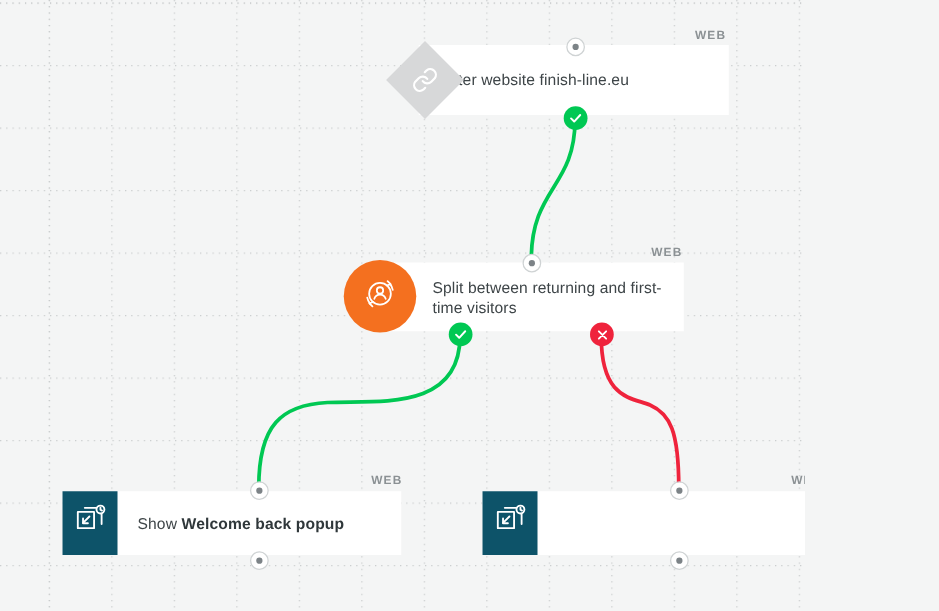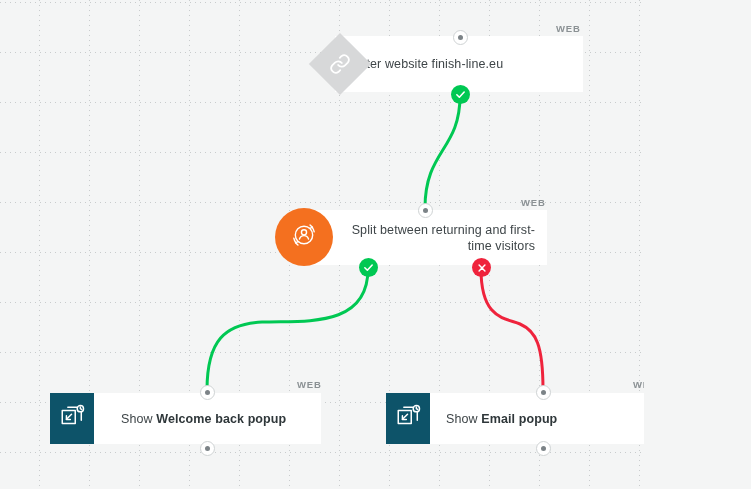--- a/index.html
+++ b/index.html
@@ -203,21 +203,21 @@
       </svg>
     </span>
   </div>
   <div class="dot" style="left:453px; top:30px;"></div>
   <div class="badge badge-yes" style="left:451px; top:85px;">
     <svg width="11" height="11" viewBox="0 0 24 24" fill="none" stroke="#ffffff" stroke-width="3.4" stroke-linecap="round" stroke-linejoin="round">
       <path d="M4 12.5 L9.5 18 L20 6.5"></path>
     </svg>
   </div>
 
-  <div class="card" style="left:300px; top:210px; width:247px; height:55px;text-align:right;">
+  <div class="card" style="left:300px; top:210px; width:247px; height:55px;">
     <div class="card-body" style="padding-left:46px;">
       <div class="card-label" style="max-width:190px;">Split between returning and first-time visitors</div>
     </div>
   </div>
   <div class="circle-icon" style="left:275px; top:208px;">
     <span>
       <svg width="34" height="34" viewBox="0 0 36 36" fill="none" stroke="#ffffff" stroke-width="1.5" stroke-linecap="round" stroke-linejoin="round">
         <circle cx="18" cy="18" r="9.2"></circle>
         <circle cx="18" cy="15.2" r="2.7"></circle>
         <path d="M13.2 22.3 a5 5 0 0 1 9.6 0"></path>
@@ -233,21 +233,21 @@
     <svg width="11" height="11" viewBox="0 0 24 24" fill="none" stroke="#ffffff" stroke-width="3.4" stroke-linecap="round" stroke-linejoin="round">
       <path d="M4 12.5 L9.5 18 L20 6.5"></path>
     </svg>
   </div>
   <div class="badge badge-no" style="left:472px; top:258px;">
     <svg width="10" height="10" viewBox="0 0 24 24" fill="none" stroke="#ffffff" stroke-width="3.6" stroke-linecap="round" stroke-linejoin="round">
       <path d="M5 5 L19 19 M19 5 L5 19"></path>
     </svg>
   </div>
 
-  <div class="card" style="left:50px; top:393px; width:271px; height:51px;gap:11px;">
+  <div class="card" style="left:50px; top:393px; width:271px; height:51px;">
     <div class="card-icon sq-icon">
       <span>
         <svg width="26" height="26" viewBox="0 0 28 28" fill="none" stroke="#ffffff" stroke-width="1.6" stroke-linecap="round" stroke-linejoin="round">
           <rect x="3.5" y="7" width="14" height="14"></rect>
           <polyline points="9.5,3.5 24,3.5 24,17.5"></polyline>
           <path d="M13.5 11 L8 16.5"></path>
           <polyline points="8,12.6 8,16.8 12.2,16.8"></polyline>
           <circle cx="23" cy="5" r="3.4" fill="#0d5369"></circle>
           <path d="M23 3.3 v1.8 l1.3 0.8"></path>
         </svg>
@@ -268,22 +268,17 @@
         <svg width="26" height="26" viewBox="0 0 28 28" fill="none" stroke="#ffffff" stroke-width="1.6" stroke-linecap="round" stroke-linejoin="round">
           <rect x="3.5" y="7" width="14" height="14"></rect>
           <polyline points="9.5,3.5 24,3.5 24,17.5"></polyline>
           <path d="M13.5 11 L8 16.5"></path>
           <polyline points="8,12.6 8,16.8 12.2,16.8"></polyline>
           <circle cx="23" cy="5" r="3.4" fill="#0d5369"></circle>
           <path d="M23 3.3 v1.8 l1.3 0.8"></path>
         </svg>
       </span>
     </div>
-    <div class="card-body">
-      <div class="card-label">
-        <span>Show </span><b>Email popup</b>
-      </div>
-    </div>
   </div>
   <div class="dot" style="left:536px; top:385px;"></div>
   <div class="dot" style="left:536px; top:441px;"></div>
 
 </div>
 
 </body></html>

